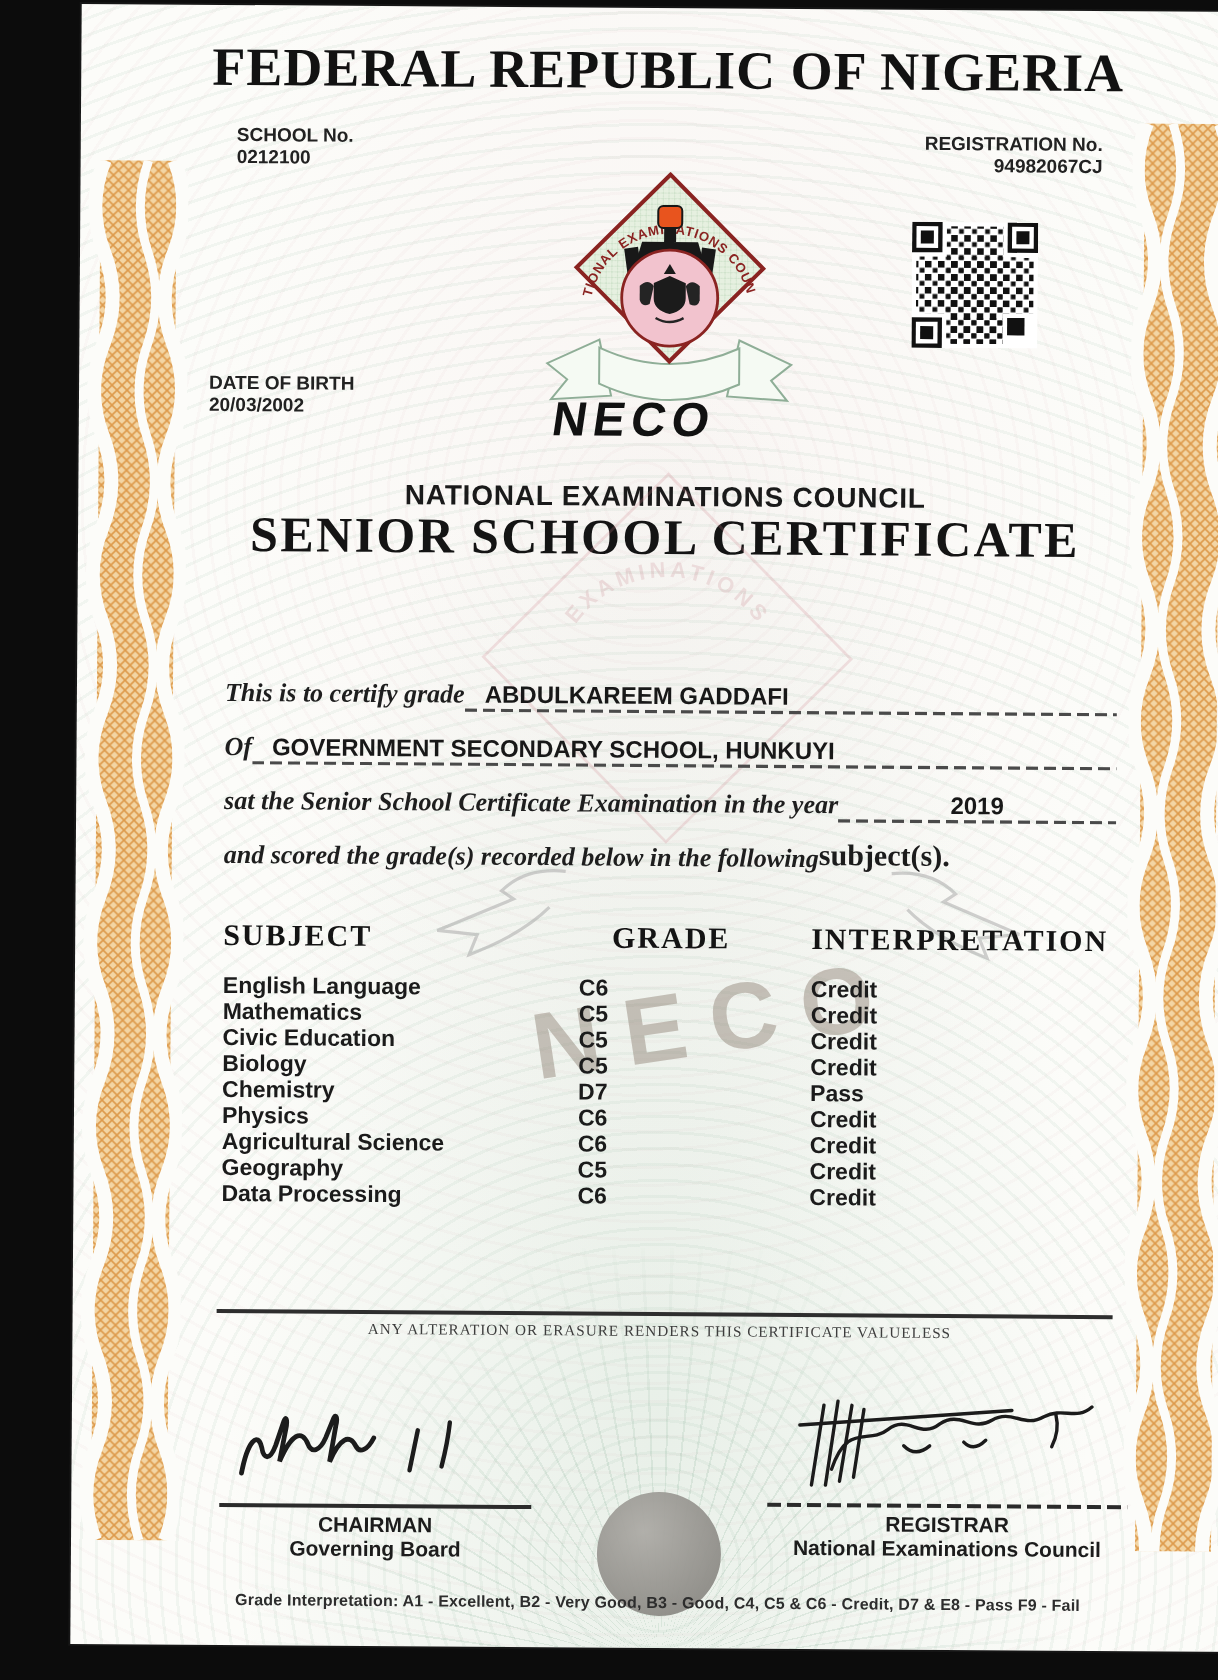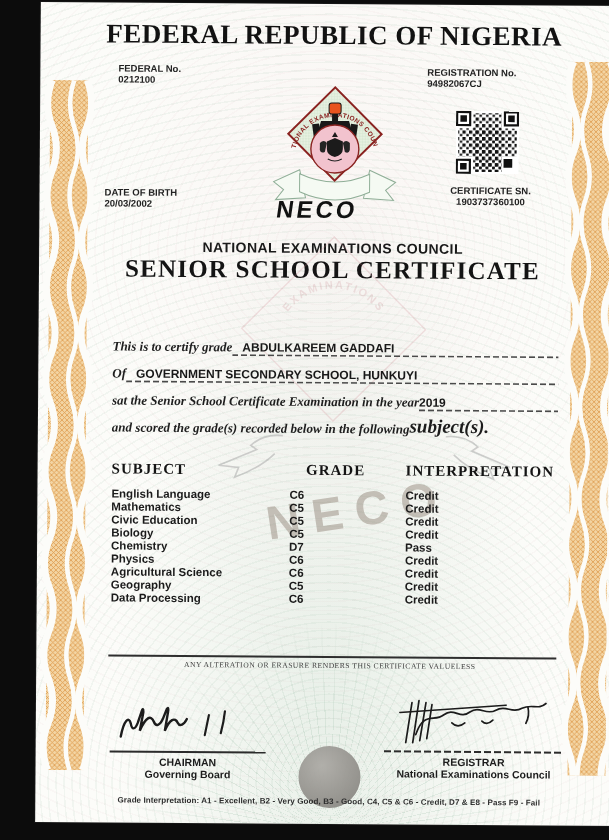--- a/index.html
+++ b/index.html
@@ -20,42 +20,42 @@
     background:repeating-conic-gradient(from 245deg at 50% 100%, rgba(110,160,130,.15) 0deg .5deg, transparent .5deg 4deg);
     -webkit-mask:radial-gradient(ellipse at 50% 100%, #000 35%, transparent 75%);
             mask:radial-gradient(ellipse at 50% 100%, #000 35%, transparent 75%);}
   .band{position:absolute;pointer-events:none;}
   .edge-line{position:absolute;left:577px;top:0;width:2px;height:820px;background:#25282e;opacity:.85;}
 
   .country-title{position:absolute;left:0;top:16px;width:100%;text-align:center;
     font-family:"Liberation Serif",serif;font-weight:bold;font-size:27px;letter-spacing:.5px;color:#121212;}
   .meta{position:absolute;font-size:9.5px;font-weight:bold;line-height:1.2;color:#222;}
   .m-school{left:78px;top:60px;}
-  .m-reg{left:387px;top:62px;width:124px;text-align:left;}
+  .m-reg{left:387px;top:62px;width:124px;text-align:right;}
   .m-dob{left:65px;top:184px;}
   .m-sn{left:389px;top:180px;width:124px;text-align:center;}
 
   .logo-wrap{position:absolute;left:210px;top:82px;width:170px;height:140px;}
   .qr{position:absolute;left:416px;top:106px;width:63px;height:63px;}
 
   .council-title{position:absolute;left:0;top:236px;width:100%;text-align:center;
     font-size:14px;font-weight:bold;letter-spacing:.4px;color:#1a1a1a;}
   .cert-title{position:absolute;left:0;top:252px;width:100%;text-align:center;
     font-family:"Liberation Serif",serif;font-weight:bold;font-size:25px;letter-spacing:1.2px;color:#141414;}
 
   .wm-diamond{position:absolute;left:195px;top:225px;width:200px;height:200px;pointer-events:none;opacity:.55;}
   .certify{position:absolute;left:74px;top:326px;width:446px;}
   .c-row{display:flex;align-items:flex-end;height:27px;}
   .c-label{font-family:"Liberation Serif",serif;font-style:italic;font-weight:bold;font-size:13px;
     white-space:nowrap;color:#1e1e1e;padding-bottom:1px;}
   .c-fill{flex:1;position:relative;height:100%;
     border-bottom:0;background:repeating-linear-gradient(90deg,#4a4a4a 0 6px,rgba(0,0,0,0) 6px 9px) bottom/100% 1.6px no-repeat;}
   .c-val{position:absolute;bottom:2px;font-size:12px;font-weight:bold;color:#181818;white-space:nowrap;}
-  .v-left{left:10px;} .v-center{left:0;width:100%;text-align:left;}
-  .c-suffix{font-family:"Liberation Serif",serif;font-style:italic;font-weight:bold;font-size:19px;
+  .v-left{left:10px;} .v-center{left:0;width:100%;text-align:center;}
+  .c-suffix{font-family:"Liberation Serif",serif;font-weight:bold;font-size:15px;
     white-space:nowrap;padding-bottom:1px;}
 
   .wm-neco{position:absolute;left:205px;top:478px;width:230px;text-align:center;pointer-events:none;
     font-weight:bold;font-size:47px;letter-spacing:12px;color:rgba(150,138,125,.5);
     transform:rotate(-9deg);font-family:"Liberation Sans",sans-serif;}
   .arrow{position:absolute;pointer-events:none;opacity:.55;}
 
   .tbl-head{position:absolute;left:0;top:458px;width:100%;font-family:"Liberation Serif",serif;
     font-weight:bold;font-size:15px;letter-spacing:1px;color:#141414;}
   .th-subject{position:absolute;left:74px;} .th-grade{position:absolute;left:252px;width:92px;text-align:center;}
@@ -106,34 +106,30 @@
       <rect x="6" y="0" width="38" height="714" fill="url(#mesh)"></rect>
       <path d="M7,0 q-9,23 0,46 t0,46 t0,46 t0,46 t0,46 t0,46 t0,46 t0,46 t0,46 t0,46 t0,46 t0,46 t0,46 t0,46 t0,46 t0,46" fill="none" stroke="#fcfcf9" stroke-width="7"></path>
       <path d="M44,0 q9,23 0,46 t0,46 t0,46 t0,46 t0,46 t0,46 t0,46 t0,46 t0,46 t0,46 t0,46 t0,46 t0,46 t0,46 t0,46 t0,46" fill="none" stroke="#fcfcf9" stroke-width="7"></path>
       <path d="M20,0 q8,23 0,46 t0,46 t0,46 t0,46 t0,46 t0,46 t0,46 t0,46 t0,46 t0,46 t0,46 t0,46 t0,46 t0,46 t0,46 t0,46" fill="none" stroke="#fcfcf9" stroke-width="4.5"></path>
     </svg>
     <div class="edge-line"></div>
 
     <div class="country-title">FEDERAL REPUBLIC OF NIGERIA</div>
 
     <div class="meta m-school">
-      <div>FEDERAL No.</div>
+      <div>SCHOOL No.</div>
       <div>0212100</div>
     </div>
     <div class="meta m-reg">
       <div>REGISTRATION No.</div>
       <div>94982067CJ</div>
     </div>
     <div class="meta m-dob">
       <div>DATE OF BIRTH</div>
       <div>20/03/2002</div>
-    </div>
-    <div class="meta m-sn">
-      <div>CERTIFICATE SN.</div>
-      <div>1903737360100</div>
     </div>
 
     <div class="logo-wrap">
       <svg width="170" height="140" viewBox="0 0 170 140">
         <defs>
           <pattern id="gmesh" width="4" height="4" patternUnits="userSpaceOnUse">
             <rect width="4" height="4" fill="#e6f0e0"></rect>
             <path d="M0,0 L4,4 M4,0 L0,4" stroke="#cfe2cb" stroke-width="0.5"></path>
           </pattern>
           <path id="arcpath" d="M 46,62 A 40,40 0 0 1 124,62" fill="none"></path>

